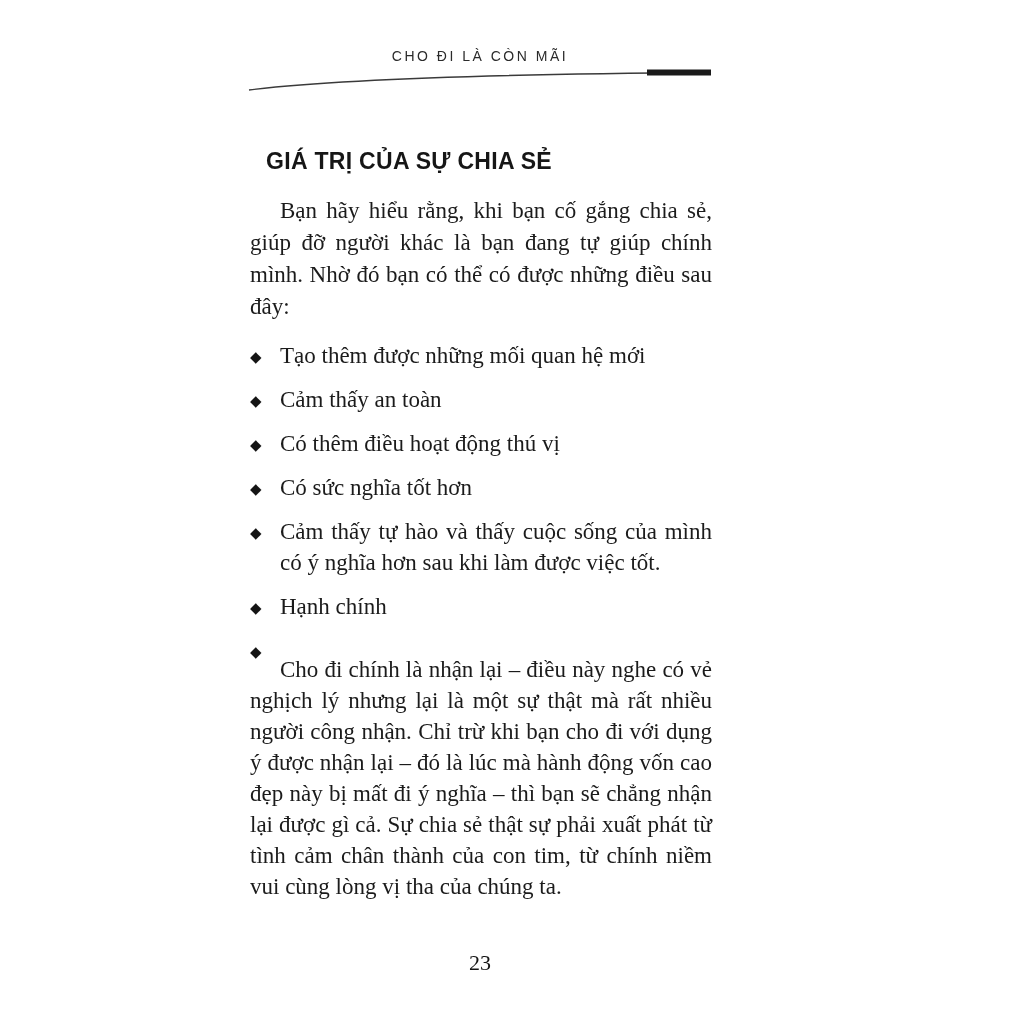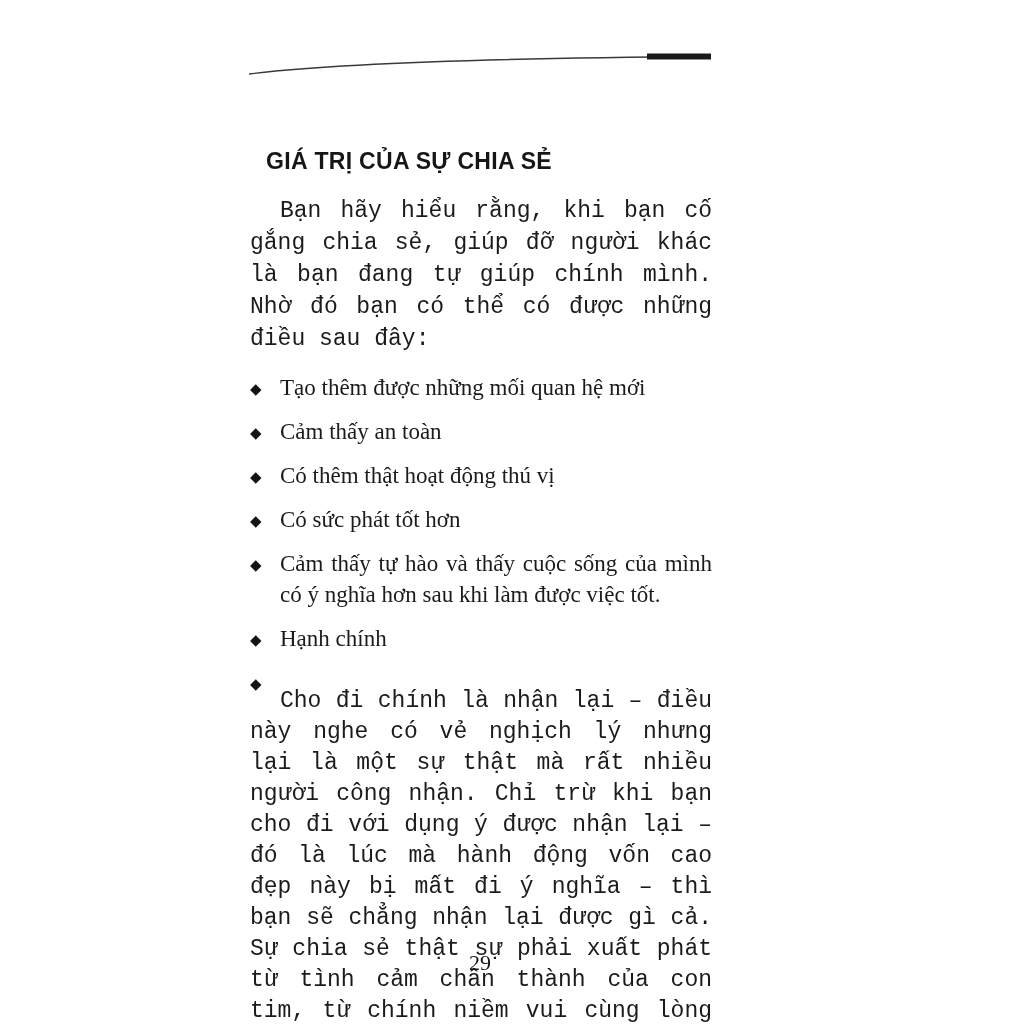--- a/index.html
+++ b/index.html
@@ -46,21 +46,21 @@
   .section-heading {
     margin: 0 0 20px 16px;
     font-family: "Liberation Sans", sans-serif;
     font-weight: bold;
     font-size: 23px;
     letter-spacing: 0.3px;
     color: #161616;
   }
   .para {
     margin: 0;
-    font-family: Liberation Mono, monospace;
+    font-family: Liberation Serif, serif;
     font-size: 23px;
     line-height: 32px;
     text-align: justify;
     text-indent: 30px;
     color: #1b1b1b;
   }
   .para.second {
     margin-top: 32px;
     line-height: 31px;
   }
@@ -99,20 +99,21 @@
     font-size: 22px;
     color: #141414;
   }
 </style>
 </head>
 <body>
 
 <div class="page">
 
   <header class="running-head">
+    <div class="head-title">CHO ĐI LÀ CÒN MÃI</div>
     <svg class="head-rule" viewBox="0 0 464 26" xmlns="http://www.w3.org/2000/svg">
       <path d="M 1 24 Q 120 9 462 6.5" fill="none" stroke="#3a3a3a" stroke-width="1.4"></path>
       <rect x="399" y="3.5" width="64" height="6" fill="#1a1a1a"></rect>
     </svg>
   </header>
 
   <main class="column">
 
     <h1 class="section-heading">GIÁ TRỊ CỦA SỰ CHIA SẺ</h1>
 
@@ -122,40 +123,40 @@
       <li>
         <span class="diamond">◆</span>
         <span>Tạo thêm được những mối quan hệ mới</span>
       </li>
       <li>
         <span class="diamond">◆</span>
         <span>Cảm thấy an toàn</span>
       </li>
       <li>
         <span class="diamond">◆</span>
-        <span>Có thêm thật hoạt động thú vị</span>
+        <span>Có thêm điều hoạt động thú vị</span>
       </li>
       <li>
         <span class="diamond">◆</span>
-        <span>Có sức phát tốt hơn</span>
+        <span>Có sức nghĩa tốt hơn</span>
       </li>
       <li>
         <span class="diamond">◆</span>
         <span>Cảm thấy tự hào và thấy cuộc sống của mình có ý nghĩa hơn sau khi làm được việc tốt.</span>
       </li>
       <li>
         <span class="diamond">◆</span>
         <span>Hạnh chính</span>
       </li>
       <li>
         <span class="diamond">◆</span>
       </li>
     </ul>
 
     <p class="para second">Cho đi chính là nhận lại – điều này nghe có vẻ nghịch lý nhưng lại là một sự thật mà rất nhiều người công nhận. Chỉ trừ khi bạn cho đi với dụng ý được nhận lại – đó là lúc mà hành động vốn cao đẹp này bị mất đi ý nghĩa – thì bạn sẽ chẳng nhận lại được gì cả. Sự chia sẻ thật sự phải xuất phát từ tình cảm chân thành của con tim, từ chính niềm vui cùng lòng vị tha của chúng ta.</p>
 
   </main>
 
   <footer class="page-footer">
-    <span class="page-number">29</span>
+    <span class="page-number">23</span>
   </footer>
 
 </div>
 
 </body></html>

